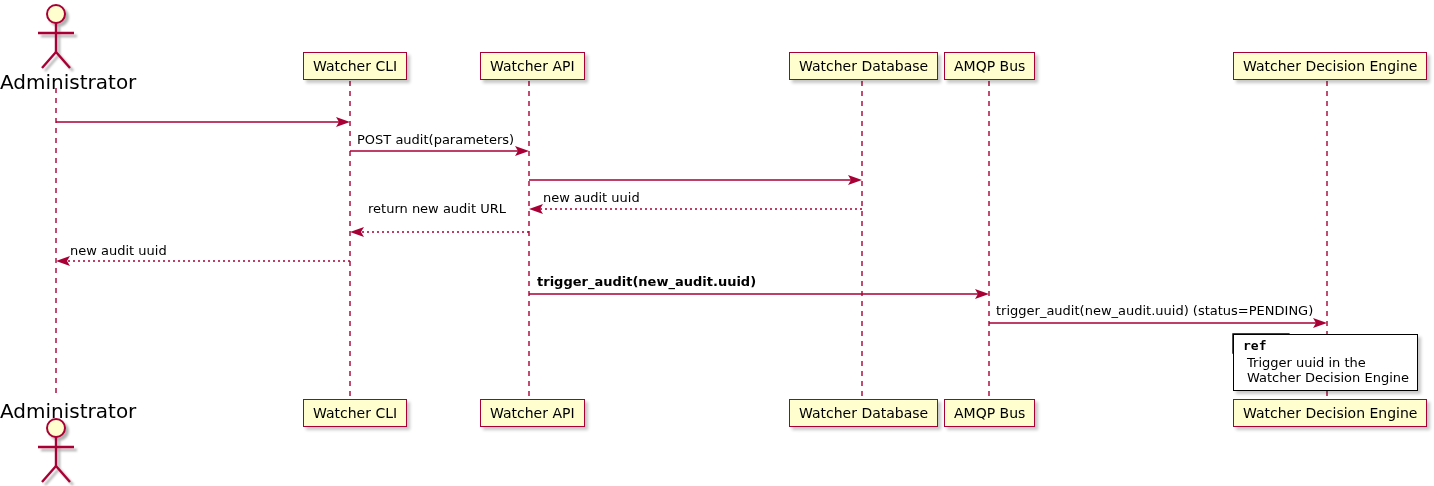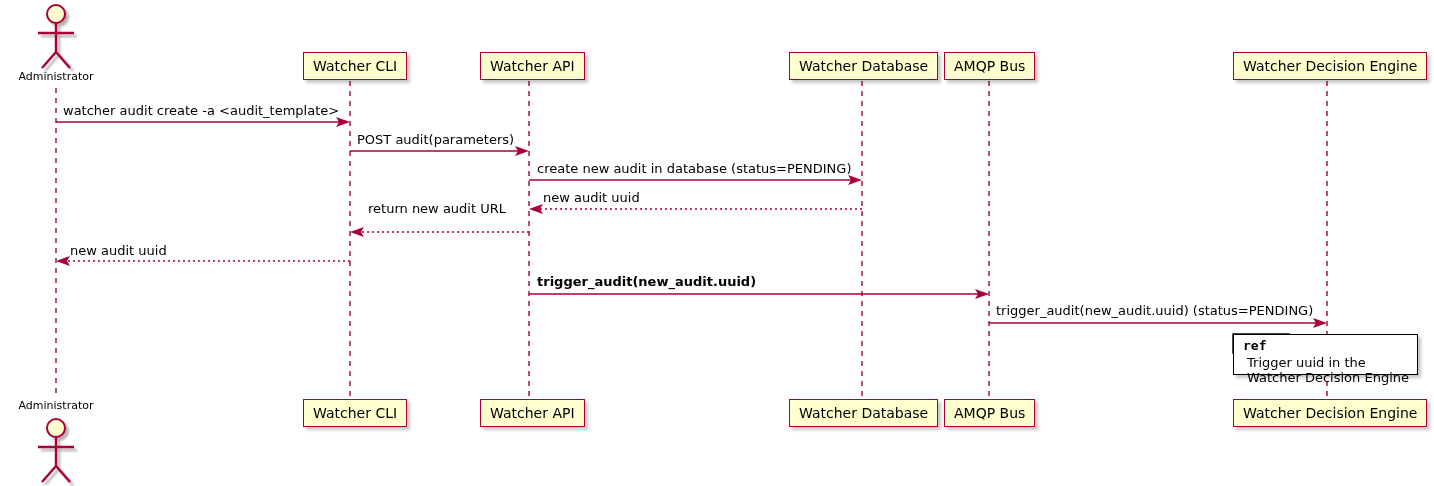--- a/index.html
+++ b/index.html
@@ -36,21 +36,21 @@
     display: flex;
     align-items: center;
     justify-content: center;
     padding: 0 9px;
     height: 28px;
     white-space: nowrap;
     box-shadow: 3px 3px 3px rgba(0,0,0,0.22);
   }
   .actor-label {
     position: absolute;
-    font-size: 11px;
+    font-size: 20px;
     color: #000000;
     white-space: nowrap;
     text-align: center;
   }
   .msg-label {
     position: absolute;
     font-size: 13px;
     color: #000000;
     white-space: nowrap;
     line-height: 1;
@@ -180,35 +180,33 @@
   <div class="participant" style="left:303px; top:399px;">Watcher CLI</div>
 
   <div class="participant" style="left:480px; top:399px;">Watcher API</div>
 
   <div class="participant" style="left:789px; top:399px;">Watcher Database</div>
 
   <div class="participant" style="left:944px; top:399px;">AMQP Bus</div>
 
   <div class="participant" style="left:1233px; top:399px;">Watcher Decision Engine</div>
 
-  <div class="msg-label" style="left:63px; top:104px;">watcher audit create -a &lt;audit_template&gt;</div>
 
   <div class="msg-label" style="left:357px; top:133px;">POST audit(parameters)</div>
 
-  <div class="msg-label" style="left:537px; top:162px;">create new audit in database (status=PENDING)</div>
 
   <div class="msg-label" style="left:543px; top:191px;">new audit uuid</div>
 
   <div class="msg-label" style="left:368px; top:202px;">return new audit URL</div>
 
   <div class="msg-label" style="left:70px; top:244px;">new audit uuid</div>
 
   <div class="msg-label" style="left:537px; top:275px;font-weight:bold;">trigger_audit(new_audit.uuid)</div>
 
   <div class="msg-label" style="left:996px; top:304px;">trigger_audit(new_audit.uuid) (status=PENDING)</div>
 
-  <div class="ref-box" style="left:1233px; top:334px; width:185px; height:41px;">
+  <div class="ref-box" style="left:1233px; top:334px; width:185px; height:57px;">
     <div class="ref-tab-label">ref</div>
     <div class="ref-text" style="top:20px;">Trigger uuid in the</div>
     <div class="ref-text" style="top:35px;">Watcher Decision Engine</div>
   </div>
 
 </div>
 
 </body></html>

